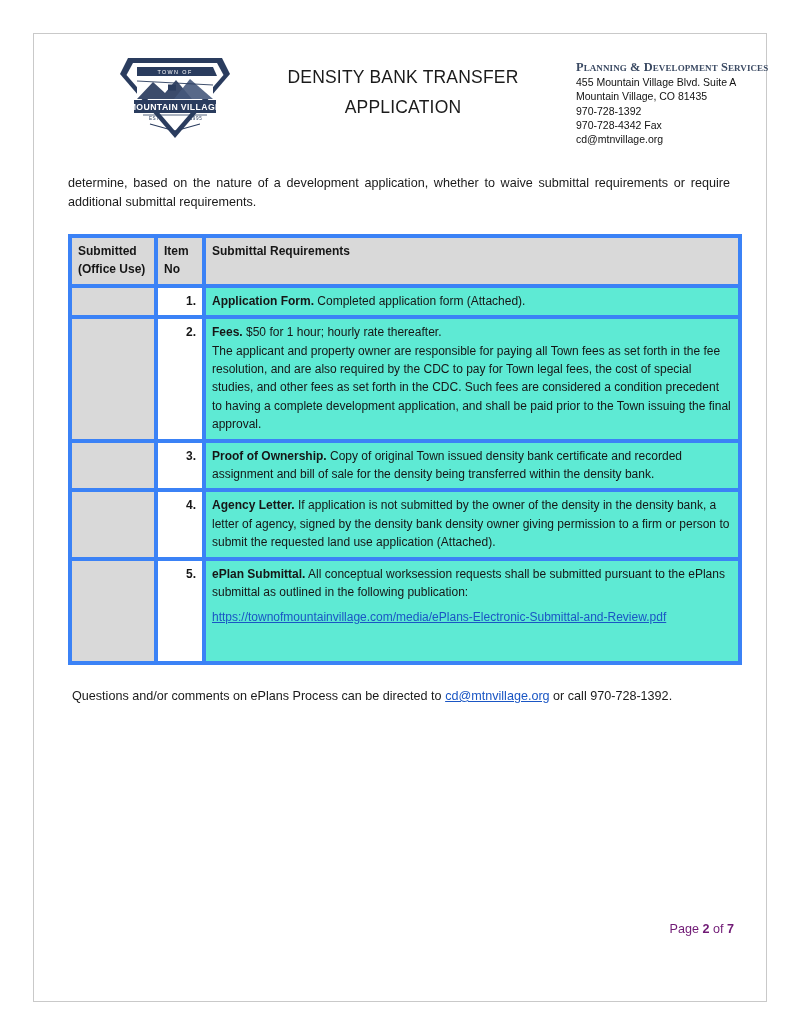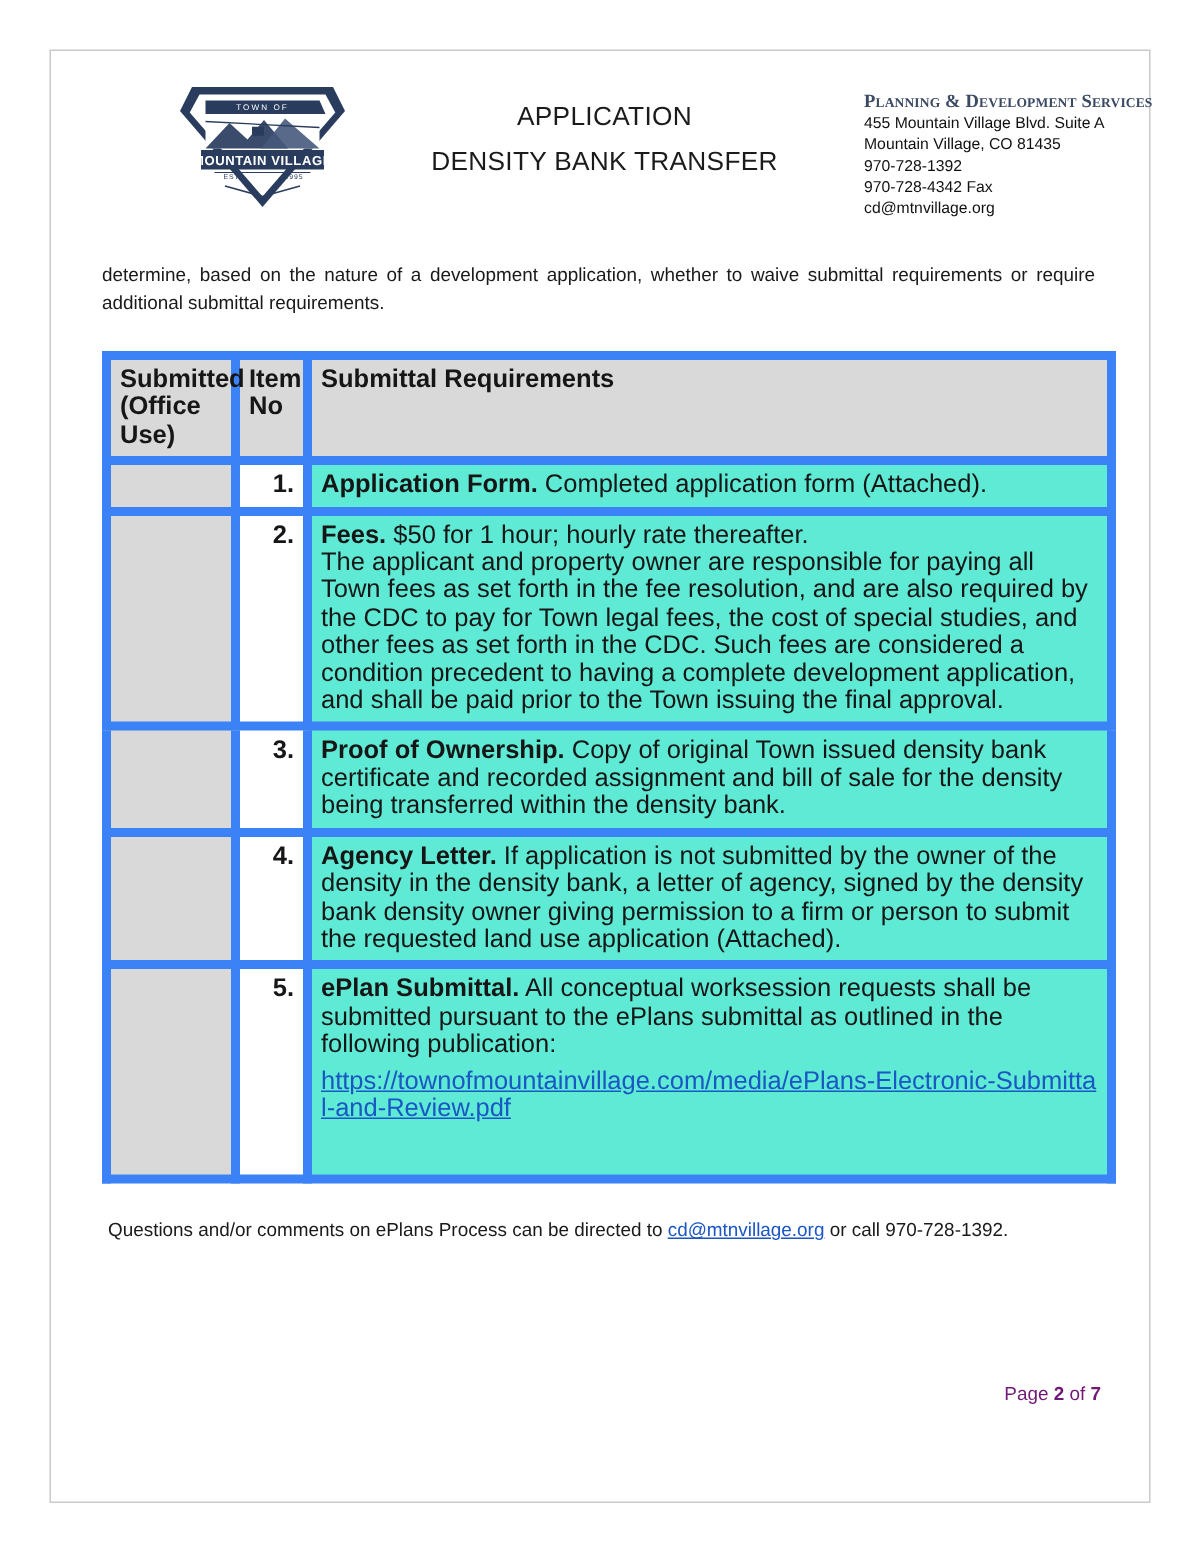--- a/index.html
+++ b/index.html
@@ -87,24 +87,24 @@
   }
 
   
   table.req {
     margin-top: 22px;
     border-collapse: collapse;
     width: 670px;
     table-layout: fixed;
   }
   table.req td, table.req th {
-    border: 6px solid #3b82f6;
+    border: 4px solid #3b82f6;
     vertical-align: top;
     padding: 4px 6px 5px 6px;
-    font-size: 17px;
+    font-size: 12px;
     line-height: 18.4px;
     color: #161616;
   }
   th.col-submitted { width: 86px; }
   th.col-item { width: 48px; }
   th.col-req { width: 536px; }
   table.req th {
     font-weight: bold;
     text-align: left;
     background: #d9d9d9;
@@ -178,22 +178,22 @@
 
             <text x="39" y="67.5" font-family="Liberation Sans, sans-serif" font-size="4.6" fill="#2a3c5e" text-anchor="middle" letter-spacing="0.6">EST.</text>
             <text x="80" y="67.5" font-family="Liberation Sans, sans-serif" font-size="4.6" fill="#2a3c5e" text-anchor="middle" letter-spacing="0.6">1995</text>
 
             <path d="M27 63 H91" stroke="#2a3c5e" stroke-width="0.8"></path>
             <path d="M34 72 L59 79 L84 72" stroke="#2a3c5e" stroke-width="1.1" fill="none"></path>
           </svg>
         </div>
 
         <div class="doc-title">
+          <div>DENSITY BANK TRANSFER</div>
           <div>APPLICATION</div>
-          <div>DENSITY BANK TRANSFER</div>
         </div>
 
         <div class="contact">
           <div class="dept">Planning &amp; Development Services</div>
           <div>455 Mountain Village Blvd.  Suite A</div>
           <div>Mountain Village, CO 81435</div>
           <div>970-728-1392</div>
           <div>970-728-4342 Fax</div>
           <div>cd@mtnvillage.org</div>
         </div>

